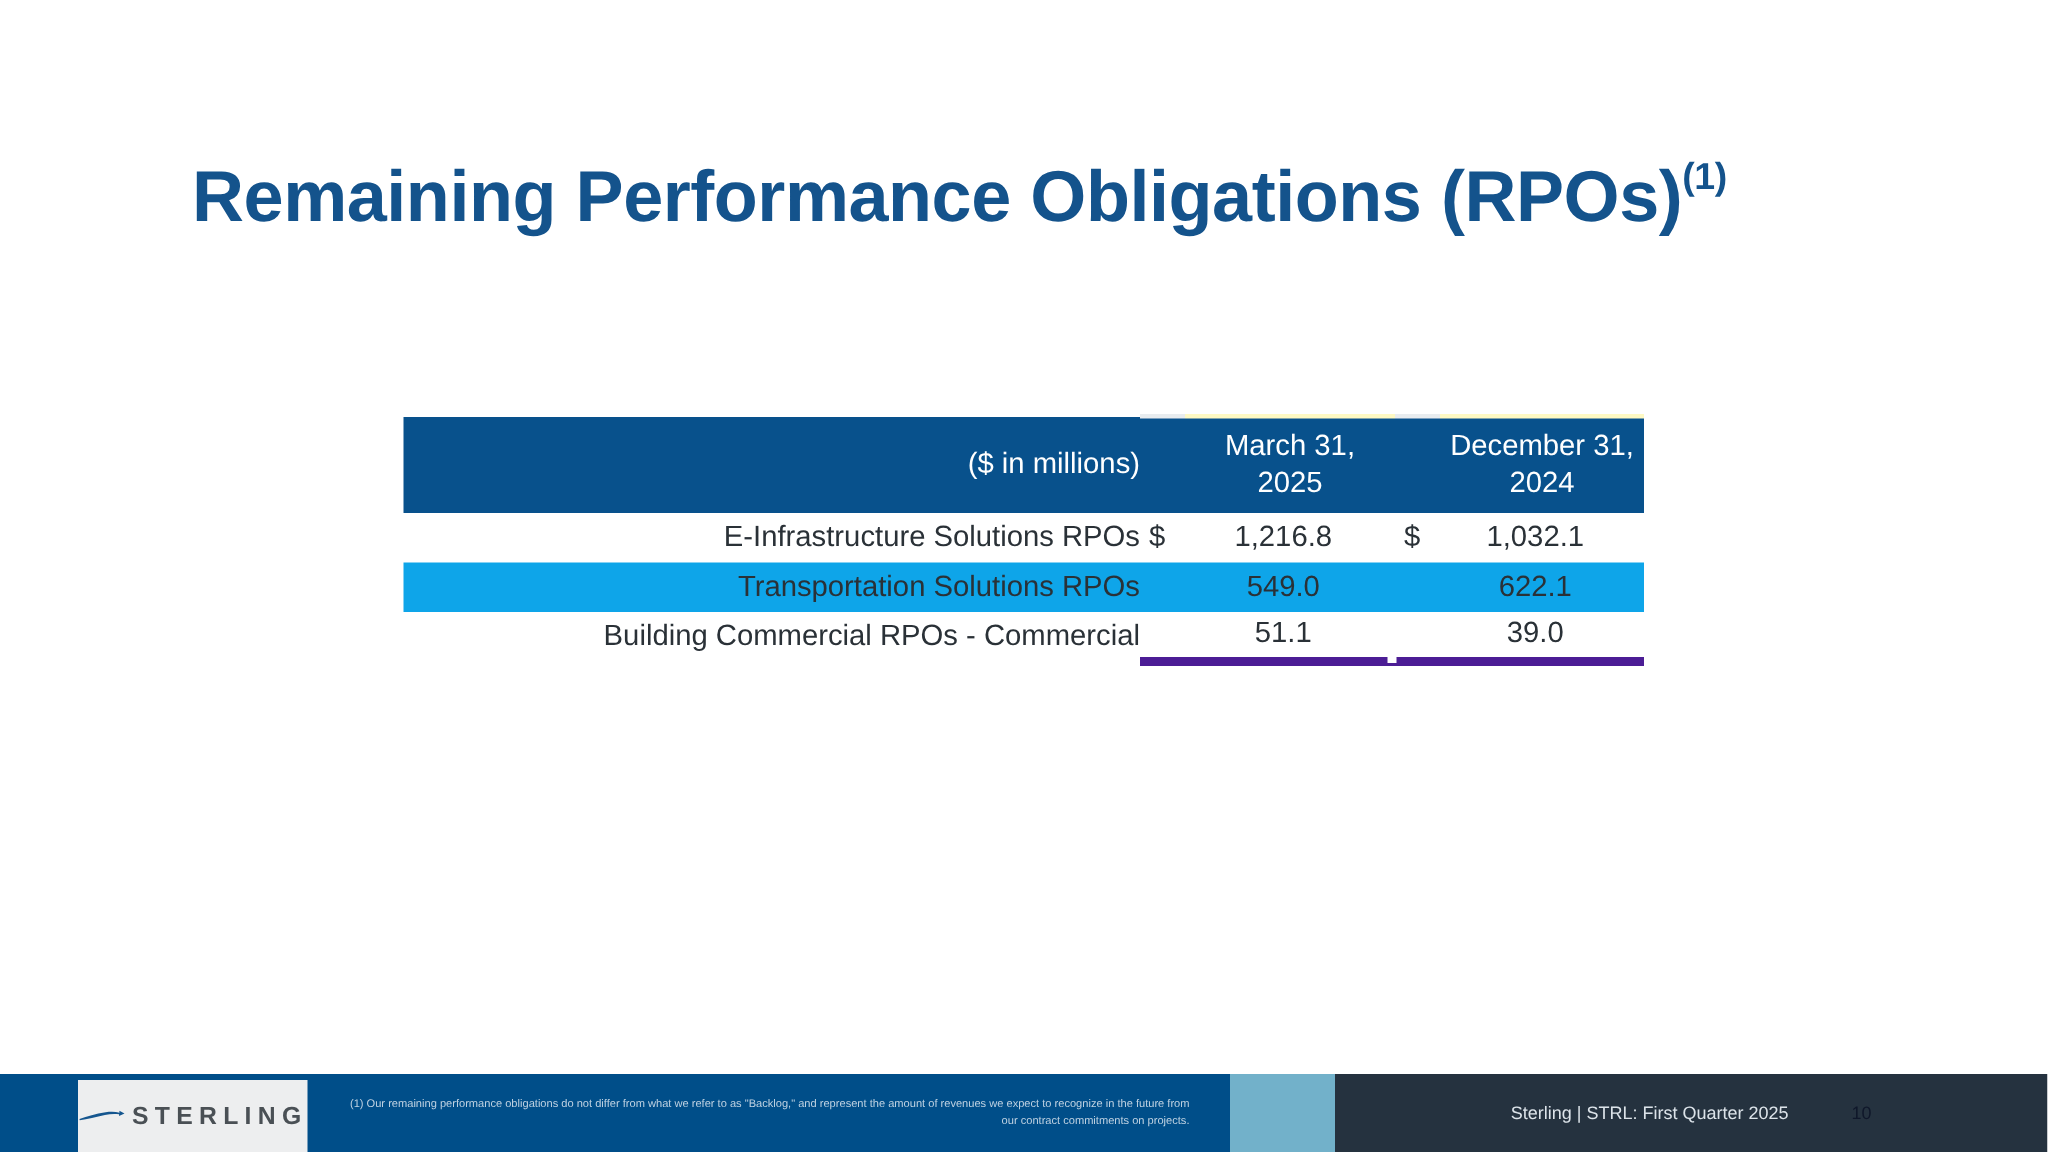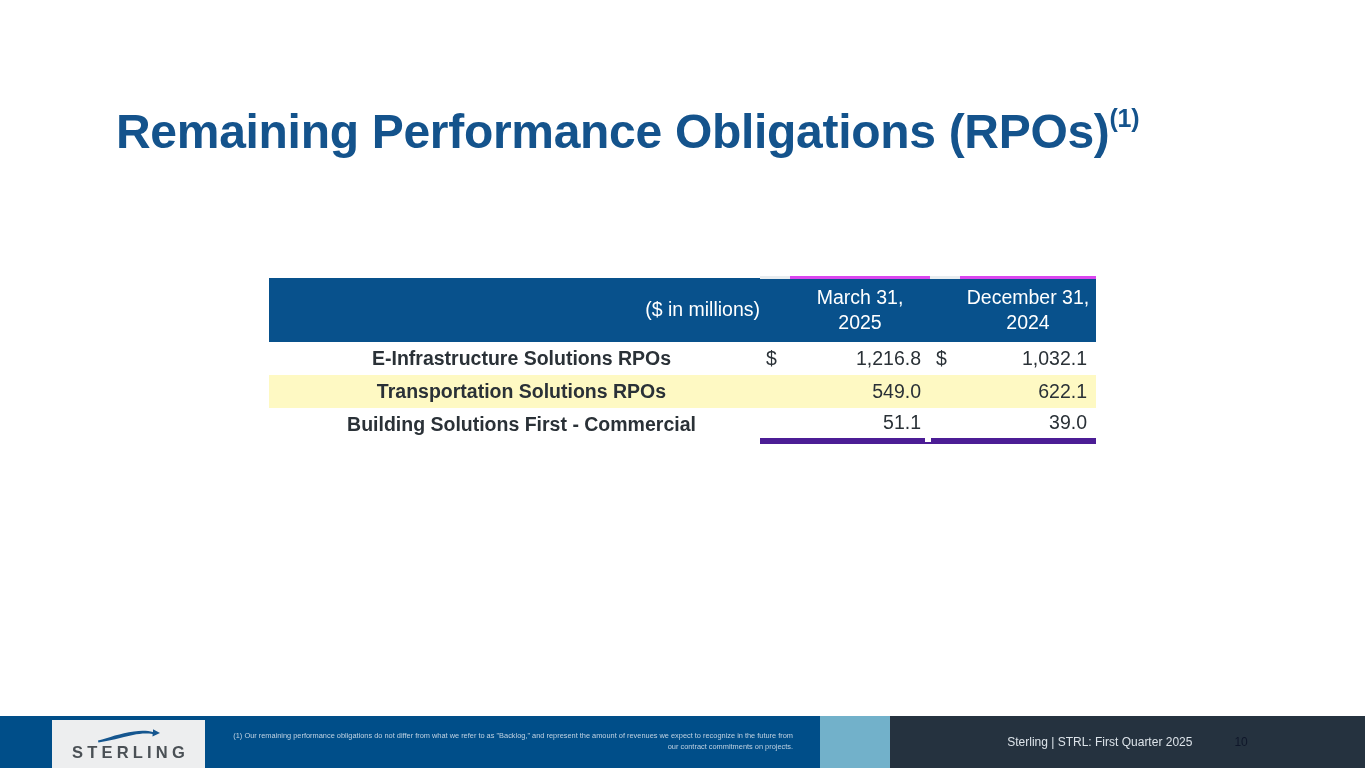--- a/index.html
+++ b/index.html
@@ -12,21 +12,21 @@
 
   body {
     background: #ffffff;
     font-family: "Liberation Sans", sans-serif;
     position: relative;
   }
 
   
   #slide-title {
     position: absolute;
-    left: 116px;
+    left: 128px;
     top: 104px;
     font-size: 48px;
     font-weight: bold;
     color: #14538C;
     letter-spacing: -0.3px;
     white-space: nowrap;
     line-height: 1.15;
   }
   #slide-title .sup {
     font-size: 25px;
@@ -62,39 +62,39 @@
     height: 64px;
     vertical-align: middle;
   }
   th.hdr-label {
     text-align: right;
     padding-left: 14px !important;
   }
   th.hdr-date {
     text-align: center;
     line-height: 1.28;
-    border-top: 3px solid #d946ef;
+    border-top: 3px solid #fef9c3;
   }
   th.hdr-spacer { border-top: 3px solid #E8ECEF; }
 
   
   #rpo-table tbody td {
     font-size: 19.5px;
     color: #2A3137;
     height: 33px;
     padding: 0;
     vertical-align: middle;
     white-space: nowrap;
   }
-  td.lbl      { text-align: center; padding-left: 14px !important; font-weight: bold; }
+  td.lbl      { text-align: right; padding-left: 14px !important; }
   td.lbl.ind  { padding-left: 22px !important; }
   td.cur      { text-align: left; padding-left: 6px !important; color: #434B52; }
-  td.val      { text-align: right; padding-right: 9px !important; }
-
-  tr.shade td { background: #fef9c3; }
+  td.val      { text-align: center; padding-right: 9px !important; }
+
+  tr.shade td { background: #0ea5e9; }
   tr.plain td { background: #ffffff; }
 
   
   tr.pre-total td.cur,
   tr.pre-total td.val { border-bottom: 6px solid #4c1d95; }
 
   tr.total-row td.cur,
   tr.total-row td.val { border-bottom: 3.5px double #1C1C1C; }
 
   
@@ -128,21 +128,20 @@
     background: #25323F;
   }
 
   
   #logo-plate {
     position: absolute;
     left: 52px; top: 4px;
     width: 153px; height: 48px;
     background: #EDEEEF;
     display: flex;
-    flex-direction: column;
     align-items: center;
     justify-content: center;
   }
   #logo-swoosh { width: 66px; height: 15px; display: block; margin-bottom: 1px; }
   #logo-word {
     font-size: 16.5px;
     font-weight: bold;
     color: #4A5055;
     letter-spacing: 4.2px;
     padding-left: 4px;
@@ -219,21 +218,21 @@
       <td class="val">1,032.1</td>
     </tr>
     <tr class="shade">
       <td class="lbl">Transportation Solutions RPOs</td>
       <td class="cur"></td>
       <td class="val">549.0</td>
       <td class="cur"></td>
       <td class="val">622.1</td>
     </tr>
     <tr class="plain pre-total">
-      <td class="lbl">Building Solutions First - Commercial</td>
+      <td class="lbl">Building Commercial RPOs - Commercial</td>
       <td class="cur"></td>
       <td class="val">51.1</td>
       <td class="cur"></td>
       <td class="val">39.0</td>
     </tr>
   </tbody>
 </table>
 
 <div class="gutter-mask" style="left:925px; top:438px; height:4px;"></div>
 <div class="gutter-mask" style="left:925px; top:466px; height:8px;"></div>

